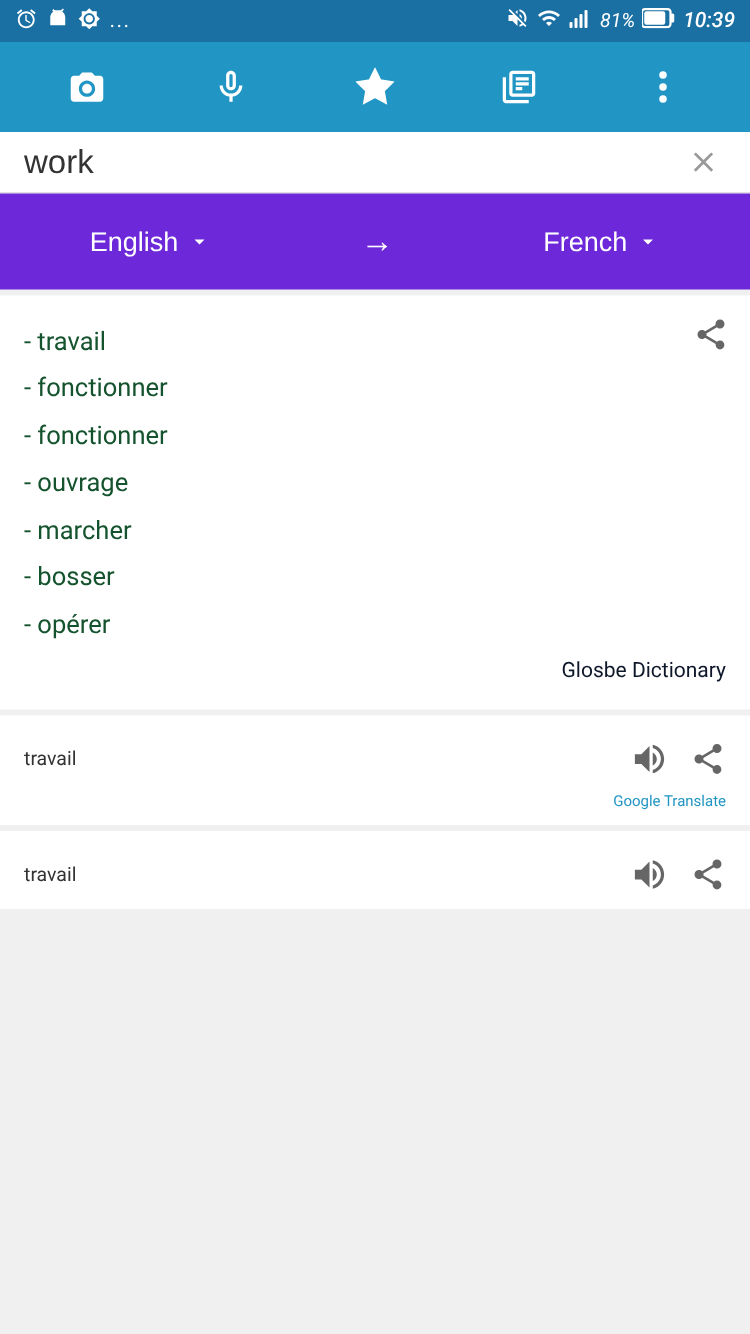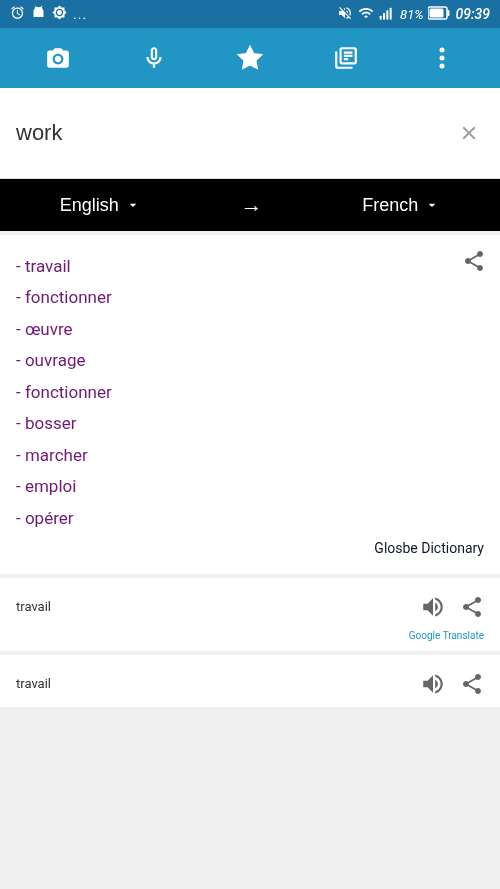--- a/index.html
+++ b/index.html
@@ -58,21 +58,21 @@
       height: 44px;
       border-radius: 22px;
     }
     .toolbar-btn svg {
       fill: white;
     }
 
     
     .search-bar {
       background: white;
-      padding: 30px 16px;
+      padding: 5px 16px;
       display: flex;
       align-items: center;
       border-bottom: 1px solid #e0e0e0;
     }
     .search-input {
       flex: 1;
       border: none;
       outline: none;
       font-size: 22px;
       color: #333;
@@ -84,22 +84,22 @@
       cursor: pointer;
       color: #888;
       font-size: 22px;
       padding: 4px;
       display: flex;
       align-items: center;
     }
 
     
     .lang-bar {
-      background: #000000;
-      height: 52px;
+      background: #6d28d9;
+      height: 64px;
       display: flex;
       align-items: center;
       justify-content: space-around;
       padding: 0 10px;
     }
     .lang-btn {
       color: white;
       background: none;
       border: none;
       cursor: pointer;
@@ -116,21 +116,21 @@
 
     
     .translation-block {
       background: white;
       margin-top: 4px;
       padding: 16px 16px 10px 16px;
       position: relative;
     }
     .translations-text {
       font-size: 17px;
-      color: #701a75;
+      color: #14532d;
       line-height: 1.85;
     }
     .share-btn-top {
       position: absolute;
       top: 14px;
       right: 14px;
       background: none;
       border: none;
       cursor: pointer;
       color: #666;
@@ -224,21 +224,21 @@
         </svg>
     </span>
     <span>81%</span>
     <span>
       <svg width="22" height="14" viewBox="0 0 22 14" fill="white">
           <rect x="0" y="1" width="19" height="12" rx="2" stroke="white" stroke-width="1.5" fill="none"></rect>
           <rect x="19" y="4" width="2.5" height="6" rx="1" fill="white"></rect>
           <rect x="1.5" y="2.5" width="14" height="9" rx="1.5" fill="white"></rect>
         </svg>
     </span>
-    <span style="font-size:14px;font-weight:500;">09:39</span>
+    <span style="font-size:14px;font-weight:500;">10:39</span>
   </div>
 </div>
 
 <div class="toolbar">
   <button class="toolbar-btn" title="Camera">
     <svg width="26" height="26" viewBox="0 0 24 24">
         <path d="M20 5h-3.17L15 3H9L7.17 5H4c-1.1 0-2 .9-2 2v12c0 1.1.9 2 2 2h16c1.1 0 2-.9 2-2V7c0-1.1-.9-2-2-2zm-8 13c-2.76 0-5-2.24-5-5s2.24-5 5-5 5 2.24 5 5-2.24 5-5 5zm0-8c-1.65 0-3 1.35-3 3s1.35 3 3 3 3-1.35 3-3-1.35-3-3-3z"></path>
       </svg>
   </button>
   <button class="toolbar-btn" title="Microphone">
@@ -292,26 +292,24 @@
 
 <div class="translation-block">
   <button class="share-btn-top">
     <svg width="24" height="24" viewBox="0 0 24 24" fill="#666">
         <path d="M18 16.08c-.76 0-1.44.3-1.96.77L8.91 12.7c.05-.23.09-.46.09-.7s-.04-.47-.09-.7l7.05-4.11c.54.5 1.25.81 2.04.81 1.66 0 3-1.34 3-3s-1.34-3-3-3-3 1.34-3 3c0 .24.04.47.09.7L8.04 9.81C7.5 9.31 6.79 9 6 9c-1.66 0-3 1.34-3 3s1.34 3 3 3c.79 0 1.5-.31 2.04-.81l7.12 4.16c-.05.21-.08.43-.08.65 0 1.61 1.31 2.92 2.92 2.92 1.61 0 2.92-1.31 2.92-2.92s-1.31-2.92-2.92-2.92z"></path>
       </svg>
   </button>
   <div class="translations-text">
     <div>- travail</div>
     <div>- fonctionner</div>
-    <div>- œuvre</div>
+    <div>- fonctionner</div>
     <div>- ouvrage</div>
-    <div>- fonctionner</div>
+    <div>- marcher</div>
     <div>- bosser</div>
-    <div>- marcher</div>
-    <div>- emploi</div>
     <div>- opérer</div>
   </div>
   <div class="source-link">Glosbe Dictionary</div>
 </div>
 
 <div class="result-row">
   <div class="result-row-top">
     <span class="result-word">travail</span>
     <div class="result-actions">
       <button class="action-btn">

